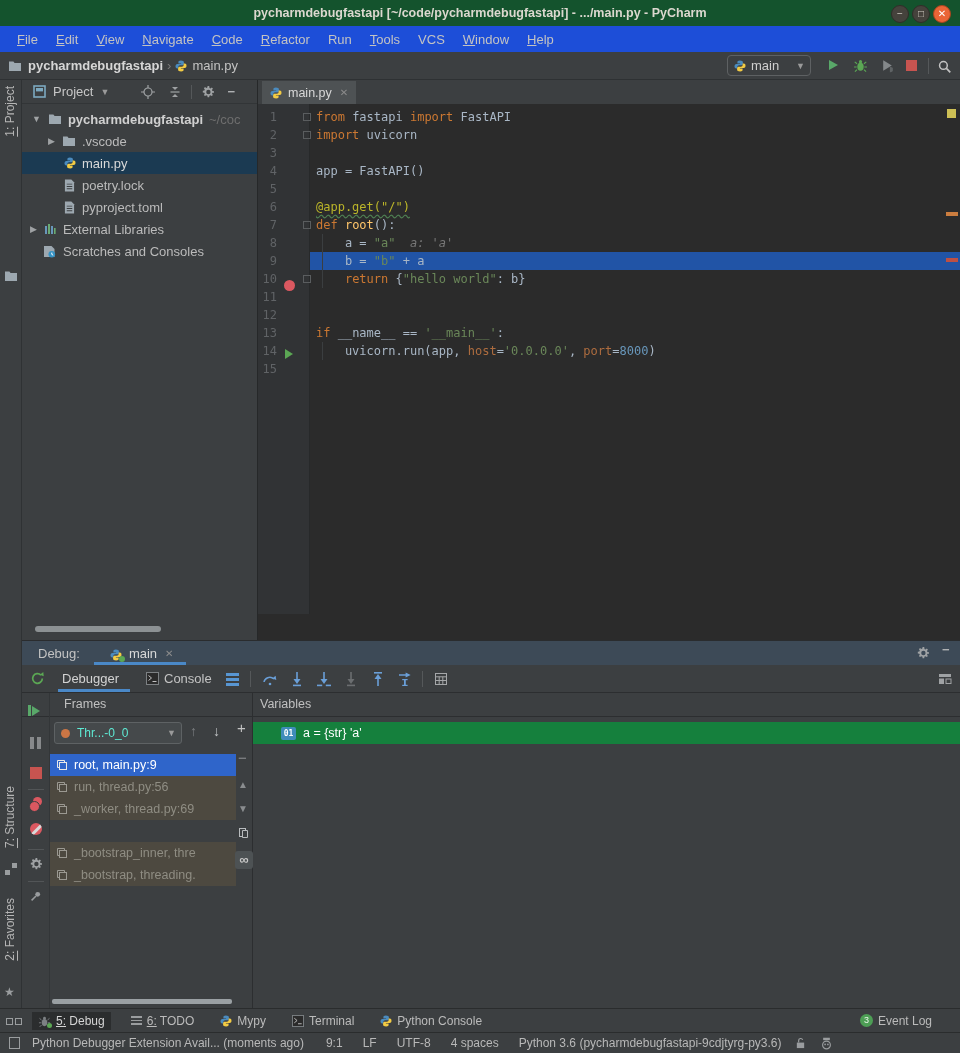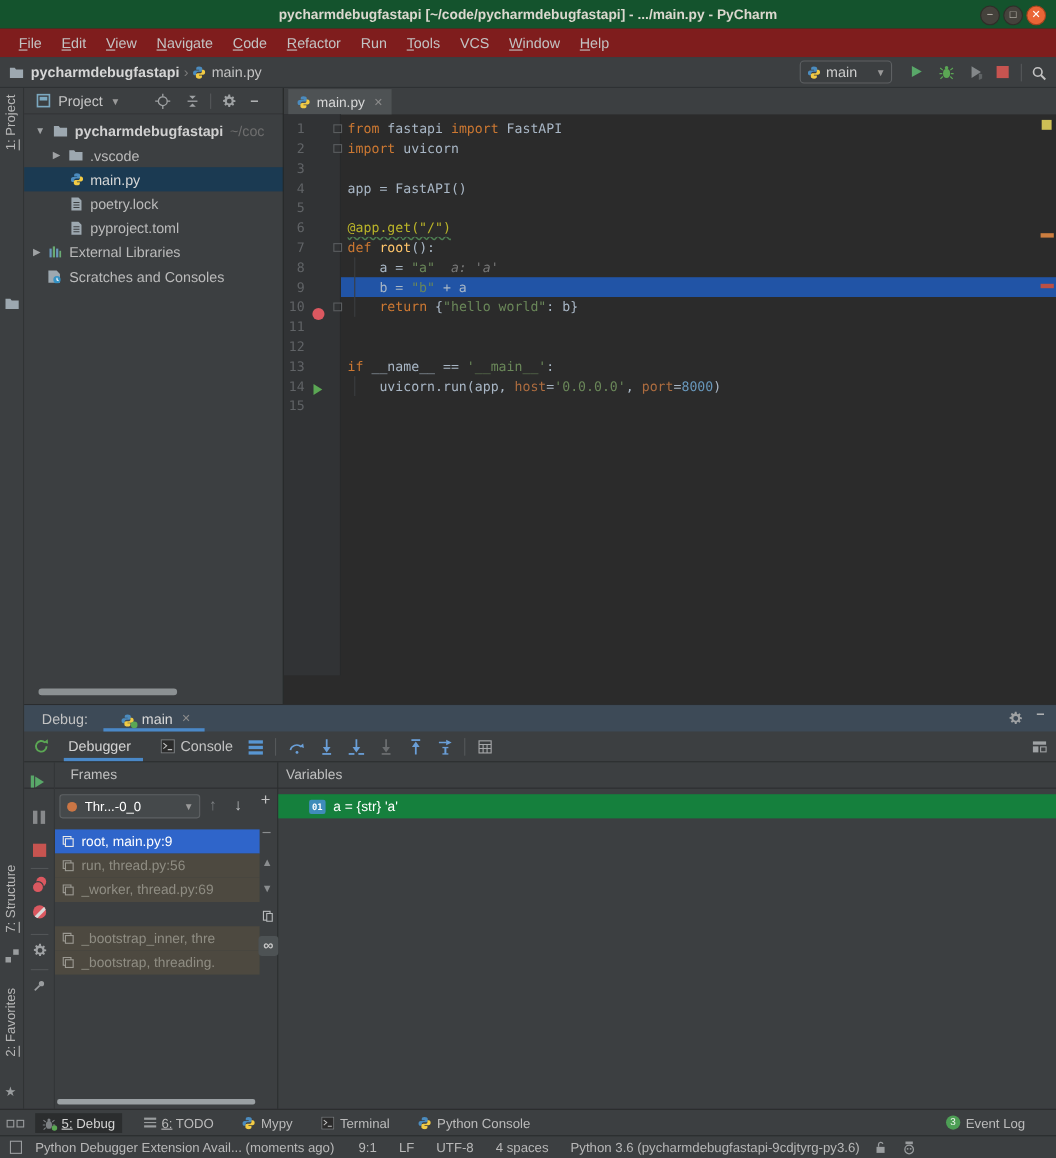--- a/index.html
+++ b/index.html
@@ -8,21 +8,21 @@
   .abs{position:absolute;}
   .r{display:flex;align-items:center;}
   .ic{display:inline-block;vertical-align:middle;}
   .mn::first-letter{text-decoration:underline;}
   
   #titlebar{left:0;top:0;width:960px;height:26px;background:#14532d;border-bottom:1px solid #2c2925;}
   #titlebar .title{width:100%;text-align:center;line-height:26px;font-weight:bold;font-size:12.5px;color:#dcd8cf;}
   .winbtn{position:absolute;top:5px;width:16px;height:16px;border-radius:50%;background:#45423c;border:1px solid #302d29;
           color:#cfcbc2;font-size:10px;line-height:15px;text-align:center;}
   
-  #menubar{left:0;top:26px;width:960px;height:26px;background:#7f1d1d;display:flex;align-items:center;padding-left:8px;box-sizing:border-box;}
+  #menubar{left:0;top:26px;width:960px;height:26px;background:#1d4ed8;display:flex;align-items:center;padding-left:8px;box-sizing:border-box;}
   #menubar .mi{padding:0 9px;color:#c3c3c3;font-size:13px;}
   
   #toolbar{left:0;top:52px;width:960px;height:28px;background:#3c3f41;border-bottom:1px solid #2e3133;box-sizing:border-box;}
   .crumb-sep{color:#7a7a7a;margin:0 4px;}
   #runcombo{position:absolute;left:727px;top:3px;width:84px;height:21px;border:1px solid #5e6163;border-radius:4px;display:flex;align-items:center;padding-left:6px;box-sizing:border-box;}
   .vline{position:absolute;width:1px;background:#55585a;}
   
   .mono{font-family:"DejaVu Sans Mono",monospace;font-size:12px;}
   .cl{position:absolute;left:6px;white-space:pre;line-height:18px;height:18px;color:#a9b7c6;}
   .k{color:#cc7832;} .s{color:#6a8759;} .d{color:#bbb529;text-decoration:underline wavy #4e8052;text-underline-offset:3px;}
@@ -475,21 +475,21 @@
         </svg>
       <div class="hsep" style="left:6px;top:188px;"></div>
       <svg class="ic" style="position:absolute;left:7px;top:196px;" width="14" height="14">
           <use href="#pin"></use>
         </svg>
     </div>
 
     <div class="abs" style="left:28px;top:76px;width:186px;height:292px;">
       <div class="r" style="position:absolute;left:4px;top:5px;width:128px;height:22px;background:#45494b;border:1px solid #5e6264;border-radius:3px;box-sizing:border-box;">
         <div style="width:9px;height:9px;border-radius:50%;background:#cb7645;margin-left:6px;"></div>
-        <span style="margin-left:7px;color:#ffffff;font-size:12px;">Thr...-0_0</span>
+        <span style="margin-left:7px;color:#5eead4;font-size:12px;">Thr...-0_0</span>
         <span style="margin-left:auto;margin-right:5px;color:#9a9a9a;font-size:9px;">▼</span>
       </div>
       <span style="position:absolute;left:140px;top:6px;color:#7b7e80;font-size:14px;">↑</span>
       <span style="position:absolute;left:163px;top:6px;color:#c0c3c5;font-size:14px;">↓</span>
 
       <div class="abs" style="left:0;top:37px;width:186px;height:132px;">
         <div class="frow" style="top:0;background:#2f65ca;color:#ffffff;">
           <svg class="ic" width="12" height="12" style="color:#e8e8e8;flex:none;">
               <use href="#frames"></use>
             </svg>

